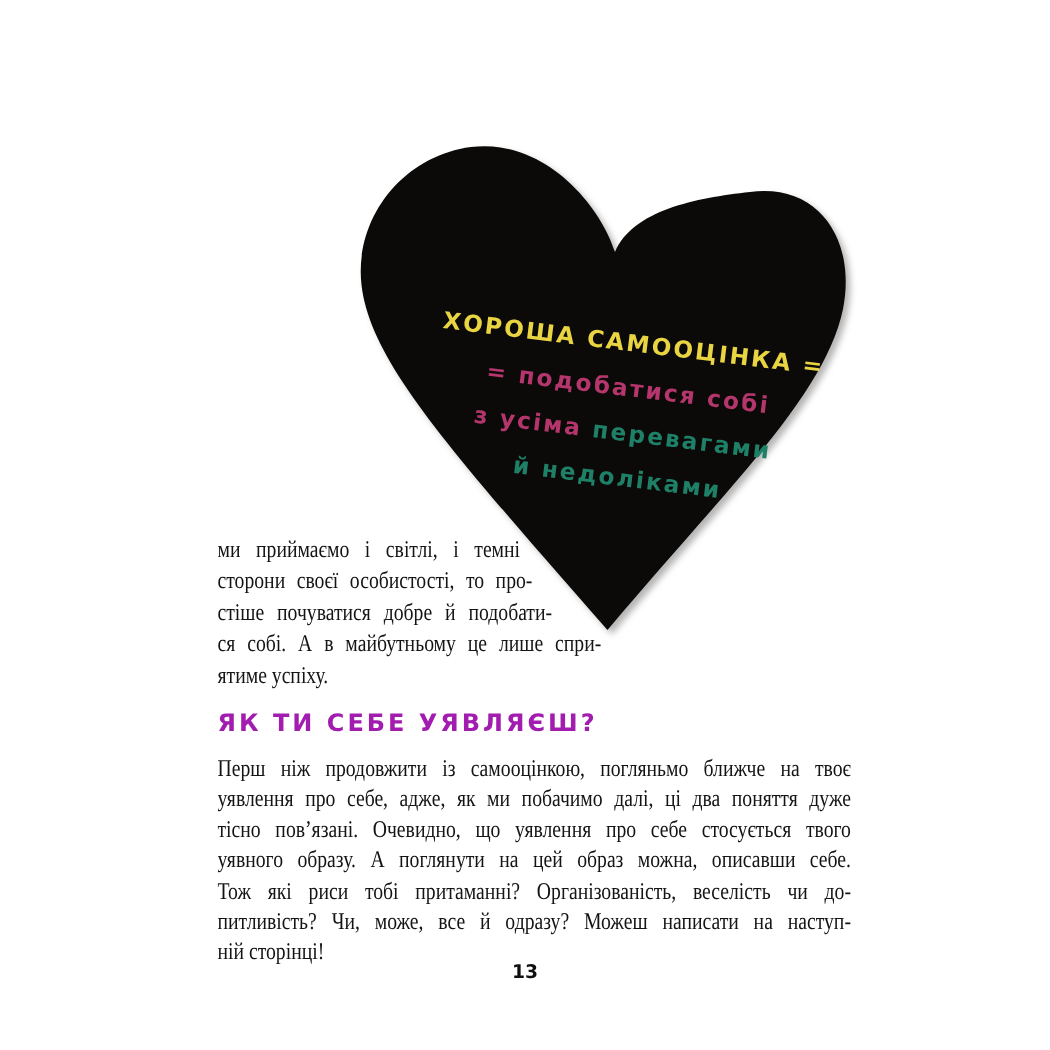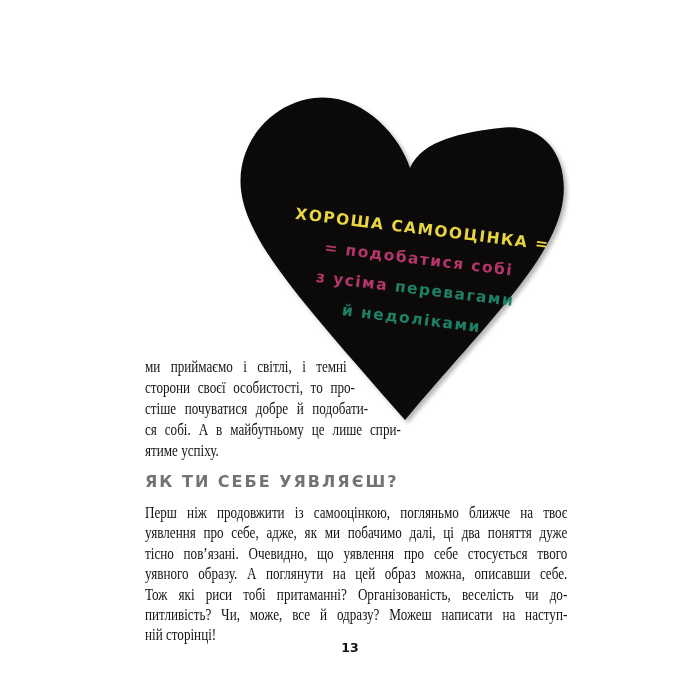--- a/index.html
+++ b/index.html
@@ -28,21 +28,21 @@
   .para1 .pline:nth-child(1){width:246px;}
   .para1 .pline:nth-child(2){width:256px;}
   .para1 .pline:nth-child(3){width:272px;}
   .para1 .pline:nth-child(4){width:312px;}
   .para1 .pline:nth-child(5){width:312px;}
   .para2{left:145px;top:503px;width:515px;}
   .para2 .pline{line-height:20.4px;height:20.4px;}
   .heading{
     position:absolute;left:145px;top:472px;margin:0;
     font-family:"DejaVu Sans",sans-serif;font-weight:700;
-    font-size:16px;letter-spacing:2px;color:#737373;white-space:nowrap;
+    font-size:16px;letter-spacing:2px;color:#a21caf;white-space:nowrap;
   }
   .pagenum{
     position:absolute;left:0;top:640px;width:700px;text-align:center;
     font-family:"DejaVu Sans",sans-serif;font-weight:700;font-size:12.5px;color:#101010;
   }
 </style>
 </head>
 <body>
 
 <div class="page">

